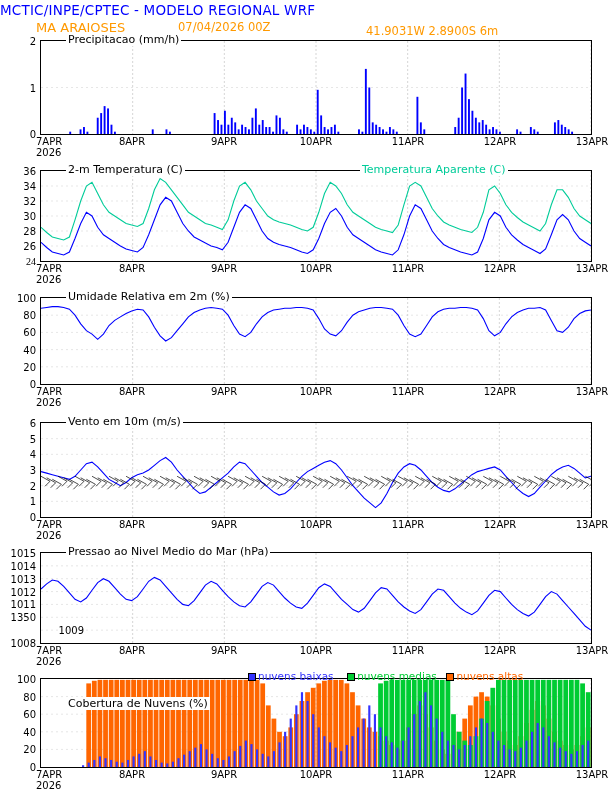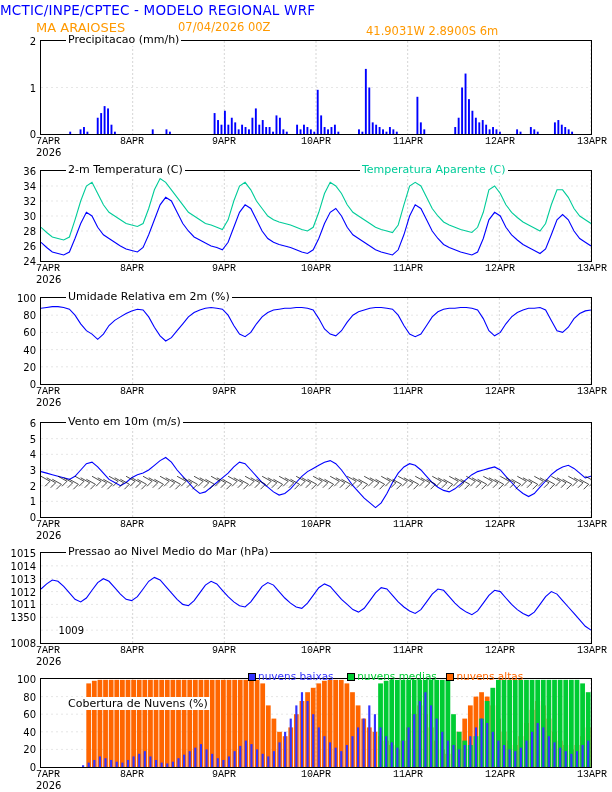--- a/index.html
+++ b/index.html
@@ -32,21 +32,20 @@
   }
   .ptitle.cyan{color:#00cc99;}
   .legend-item{position:absolute;font-size:10.5px;white-space:nowrap;}
   .ytick{
     position:absolute;right:0;font-size:10px;color:#000;text-align:right;
     transform:translateY(-50%);white-space:nowrap;
   }
   .xtick{
     position:absolute;font-size:10px;color:#000;white-space:nowrap;
     transform:translateX(-50%);
-    font-family:Liberation Mono, monospace;
   }
   .xtick2{
     position:absolute;font-size:10px;color:#000;white-space:nowrap;
   }
   svg{display:block;}
   .lg-box{display:inline-block;width:8px;height:8px;border:1px solid #000;vertical-align:-1px;margin-right:2px;box-sizing:border-box;}
 </style>
 </head>
 <body>
 
@@ -179,21 +178,21 @@
           <line x1="550" x2="550" y1="0" y2="90" stroke="#bbbbbb" stroke-width="0.6" stroke-dasharray="2,2"></line>
           <line x1="0" x2="550" y1="75" y2="75" stroke="#cccccc" stroke-width="0.5" stroke-dasharray="2,3"></line>
           <line x1="0" x2="550" y1="60" y2="60" stroke="#cccccc" stroke-width="0.5" stroke-dasharray="2,3"></line>
           <line x1="0" x2="550" y1="45" y2="45" stroke="#cccccc" stroke-width="0.5" stroke-dasharray="2,3"></line>
           <line x1="0" x2="550" y1="30" y2="30" stroke="#cccccc" stroke-width="0.5" stroke-dasharray="2,3"></line>
           <line x1="0" x2="550" y1="15" y2="15" stroke="#cccccc" stroke-width="0.5" stroke-dasharray="2,3"></line>
           <polyline points="0.0,71.3 5.7,76.5 11.3,81.0 17.0,82.5 22.7,84.0 28.4,81.0 34.0,67.5 39.7,52.5 45.4,41.3 51.0,45.0 56.7,56.3 62.4,63.8 68.0,67.5 73.7,71.3 79.4,75.0 85.1,78.0 90.7,79.5 96.4,81.0 102.1,76.5 107.7,63.8 113.4,48.8 119.1,33.8 124.7,26.3 130.4,30.0 136.1,41.3 141.8,52.5 147.4,60.0 153.1,66.0 158.8,69.0 164.4,72.0 170.1,75.0 175.8,76.5 181.4,78.8 187.1,71.3 192.8,56.3 198.5,41.3 204.1,33.8 209.8,37.5 215.5,48.8 221.1,60.0 226.8,67.5 232.5,71.3 238.1,73.5 243.8,75.0 249.5,76.5 255.2,78.8 260.8,81.0 266.5,82.5 272.2,78.8 277.8,67.5 283.5,52.5 289.2,41.3 294.8,37.5 300.5,45.0 306.2,56.3 311.9,63.8 317.5,67.5 323.2,71.3 328.9,75.0 334.5,78.8 340.2,81.0 345.9,82.5 351.5,84.0 357.2,78.8 362.9,63.8 368.6,45.0 374.2,33.8 379.9,37.5 385.6,48.8 391.2,60.0 396.9,67.5 402.6,73.5 408.2,76.5 413.9,78.8 419.6,81.0 425.3,82.5 430.9,84.0 436.6,81.0 442.3,67.5 447.9,48.8 453.6,41.3 459.3,45.0 464.9,56.3 470.6,63.8 476.3,69.0 482.0,73.5 487.6,76.5 493.3,79.5 499.0,82.5 504.6,78.0 510.3,63.8 516.0,48.8 521.6,43.5 527.3,48.8 533.0,60.0 538.7,67.5 544.3,71.3 550.0,75.0" fill="none" stroke="#0000ff" stroke-width="1.1"></polyline>
           <polyline points="0.0,56.3 5.7,61.5 11.3,66.0 17.0,67.5 22.7,69.0 28.4,66.0 34.0,48.8 39.7,30.0 45.4,15.0 51.0,11.3 56.7,22.5 62.4,33.8 68.0,41.3 73.7,45.0 79.4,48.8 85.1,52.5 90.7,54.0 96.4,55.5 102.1,52.5 107.7,37.5 113.4,18.8 119.1,7.5 124.7,11.3 130.4,18.8 136.1,26.3 141.8,33.8 147.4,41.3 153.1,45.0 158.8,48.8 164.4,52.5 170.1,54.0 175.8,56.3 181.4,58.5 187.1,48.8 192.8,30.0 198.5,15.0 204.1,11.3 209.8,18.8 215.5,30.0 221.1,37.5 226.8,45.0 232.5,48.8 238.1,51.0 243.8,52.5 249.5,54.0 255.2,56.3 260.8,58.5 266.5,60.0 272.2,56.3 277.8,41.3 283.5,22.5 289.2,11.3 294.8,15.0 300.5,22.5 306.2,33.8 311.9,41.3 317.5,45.0 323.2,48.8 328.9,52.5 334.5,56.3 340.2,58.5 345.9,60.0 351.5,61.5 357.2,54.0 362.9,33.8 368.6,15.0 374.2,11.3 379.9,15.0 385.6,26.3 391.2,37.5 396.9,45.0 402.6,51.0 408.2,54.0 413.9,56.3 419.6,58.5 425.3,60.0 430.9,61.5 436.6,56.3 442.3,41.3 447.9,18.8 453.6,15.0 459.3,22.5 464.9,33.8 470.6,41.3 476.3,46.5 482.0,51.0 487.6,54.0 493.3,57.0 499.0,60.0 504.6,52.5 510.3,33.8 516.0,18.8 521.6,18.8 527.3,26.3 533.0,37.5 538.7,45.0 544.3,48.8 550.0,52.5" fill="none" stroke="#00cc99" stroke-width="1.1"></polyline>
         </svg>
       </div>
-      <div class="ytick" style="left: 0px; width: 36px; top: 261px;">24</div>
+      <div class="ytick" style="left: 0px; width: 36px; top: 261px; font-family: Liberation Serif, serif;">24</div>
       <div class="ytick" style="left: 0px; width: 36px; top: 246px;">26</div>
       <div class="ytick" style="left: 0px; width: 36px; top: 231px;">28</div>
       <div class="ytick" style="left: 0px; width: 36px; top: 216px;">30</div>
       <div class="ytick" style="left: 0px; width: 36px; top: 201px;">32</div>
       <div class="ytick" style="left: 0px; width: 36px; top: 186px;">34</div>
       <div class="ytick" style="left: 0px; width: 36px; top: 171px;">36</div>
       <div class="xtick" style="left: 36px; top: 263px; transform: none;">7APR</div>
       <div class="xtick" style="left: 132px; top: 263px;">8APR</div>
       <div class="xtick" style="left: 224px; top: 263px;">9APR</div>
       <div class="xtick" style="left: 316px; top: 263px;">10APR</div>

